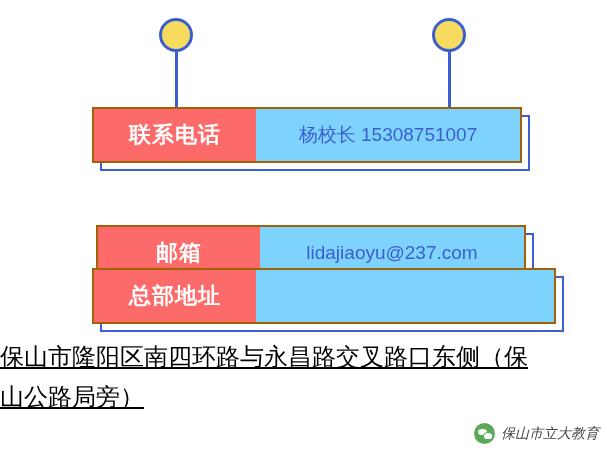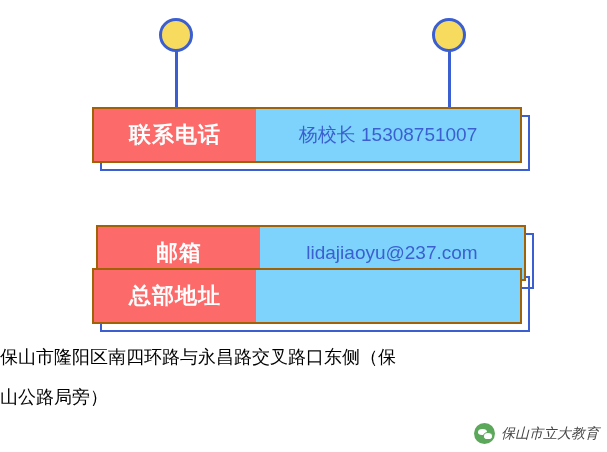--- a/index.html
+++ b/index.html
@@ -99,24 +99,25 @@
     box-sizing: border-box;
   }
 
   
   #address-text {
     position: absolute;
     left: 0px;
     top: 337px;
     width: 576px;
     color: #000000;
-    font-size: 18px;
+    font-size: 24px;
     line-height: 40px;
     letter-spacing: 0px;
     white-space: pre;
+    text-decoration: underline;
   }
 
   
   #footer {
     position: absolute;
     right: 8px;
     bottom: 8px;
     display: flex;
     align-items: center;
     gap: 6px;
@@ -181,21 +182,21 @@
   </div>
 
   <div class="row" style="left:96px; top:193px; width:430px;margin-top:32px;">
     <div class="shadow"></div>
     <div class="front">
       <div class="label-cell">邮箱</div>
       <div class="value-cell">lidajiaoyu@237.com</div>
     </div>
   </div>
 
-  <div class="row" style="left:92px; top:268px; width:430px;">
+  <div class="row" style="left:92px; top:268px; width:464px;">
     <div class="shadow"></div>
     <div class="front">
       <div class="label-cell">总部地址</div>
     </div>
   </div>
 
 </div>
 
 <div id="address-text">保山市隆阳区南四环路与永昌路交叉路口东侧（保
 山公路局旁）</div>

